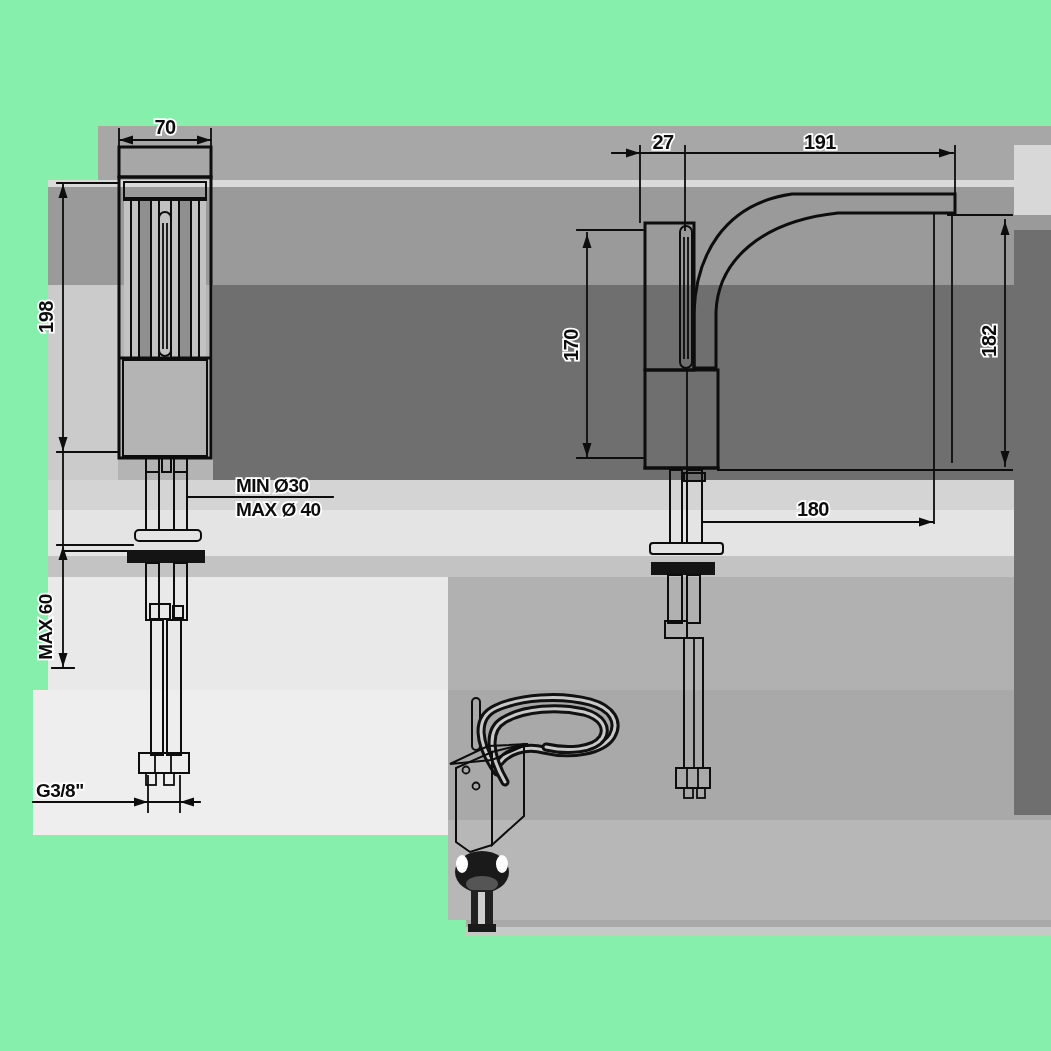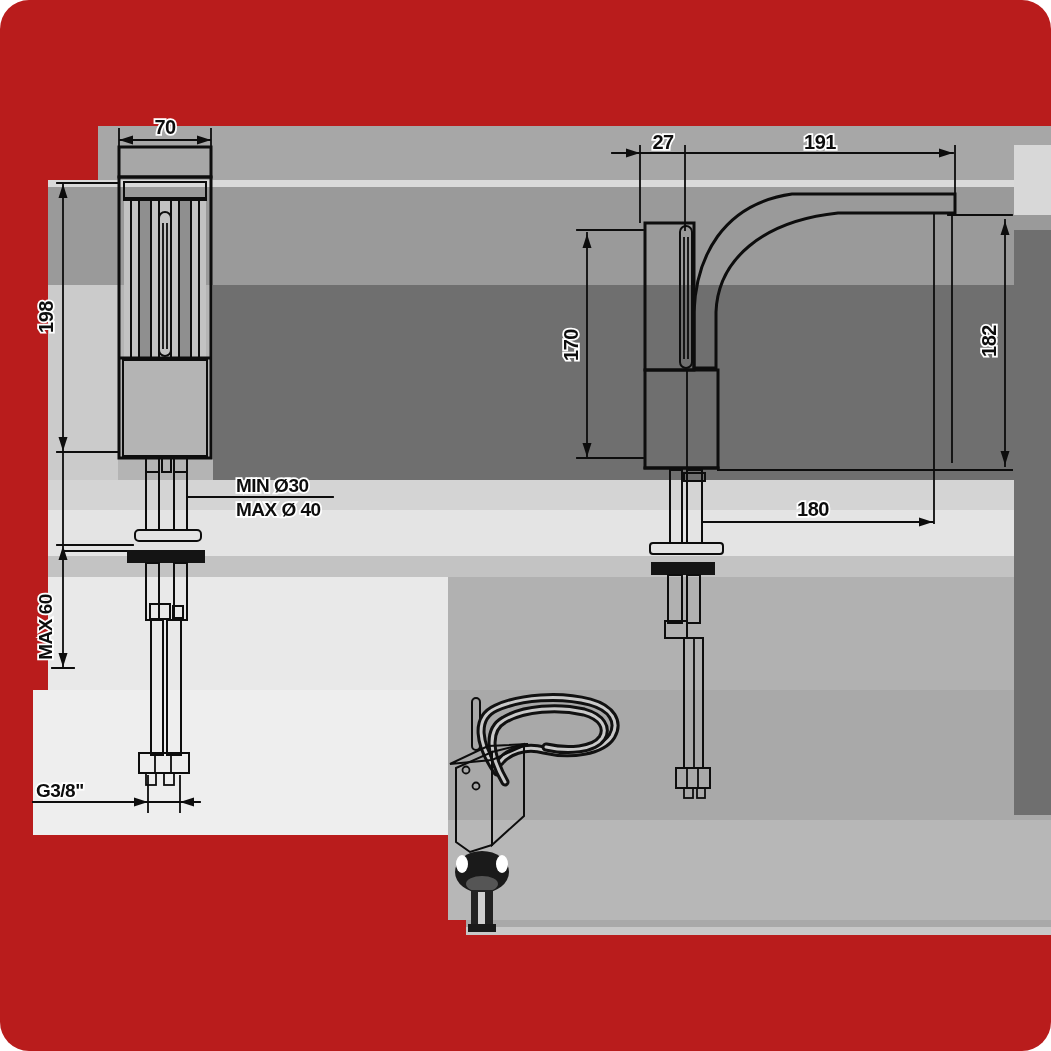--- a/index.html
+++ b/index.html
@@ -1,17 +1,17 @@
 <!DOCTYPE html>
 <html><head>
 <meta charset="utf-8">
 <style>
   html,body{margin:0;padding:0;background:#ffffff;}
-  .canvas{position:relative;width:1051px;height:1051px;background:#b91c1c;overflow:hidden;
-          font-family:"Liberation Sans", sans-serif;border-radius:29px;}
+  .canvas{position:relative;width:1051px;height:1051px;background:#86efac;overflow:hidden;
+          font-family:"Liberation Sans", sans-serif;}
   svg{position:absolute;left:0;top:0;}
   .ln{fill:none;stroke:#0d0d0d;stroke-width:3;stroke-linecap:square;stroke-linejoin:miter;}
   .md{fill:none;stroke:#0d0d0d;stroke-width:2;stroke-linecap:square;}
   .dm{fill:none;stroke:#0d0d0d;stroke-width:1.8;stroke-linecap:square;}
   .ar{fill:#0d0d0d;stroke:none;}
   .dim-label{font:700 20px "Liberation Sans", sans-serif;fill:#0d0d0d;stroke:#ffffff;
              stroke-width:3.5;paint-order:stroke;letter-spacing:-0.5px;}
   .dim-label.small{font-size:19px;}
 </style>
 </head>

